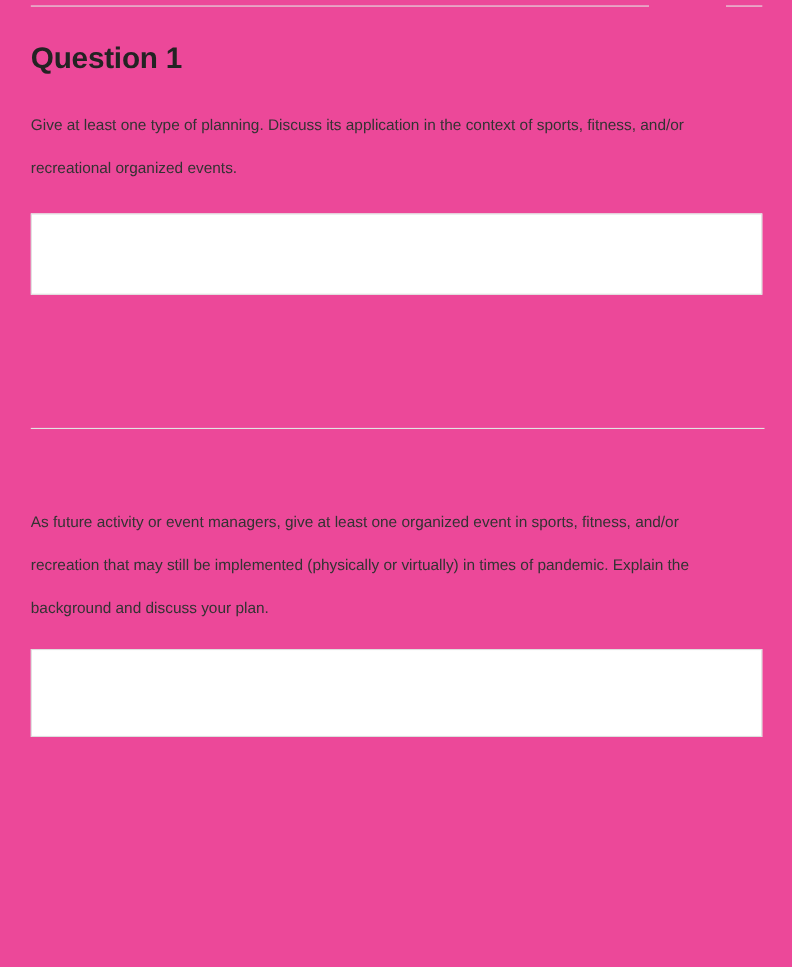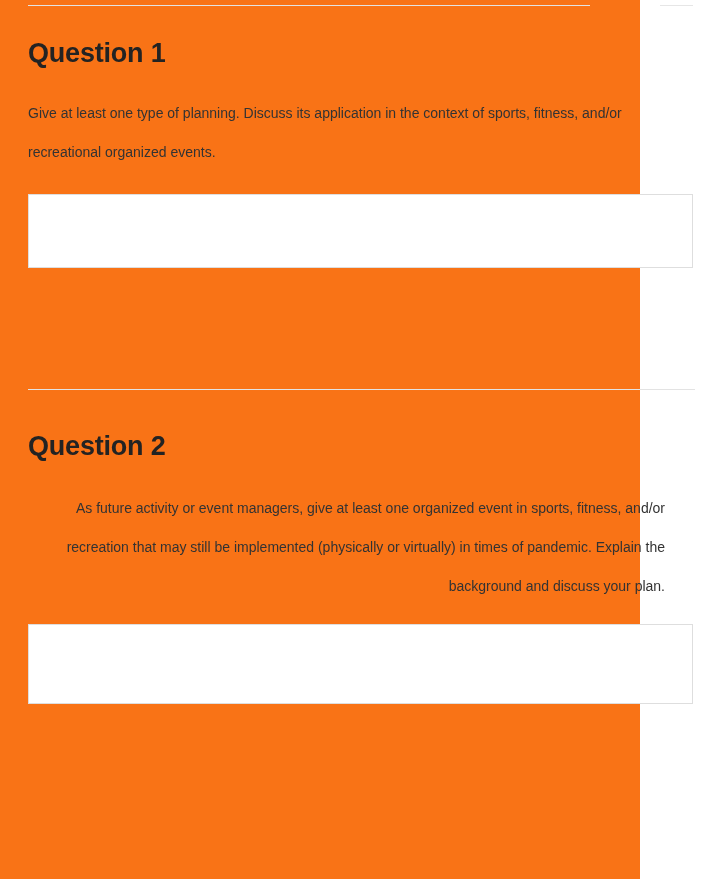--- a/index.html
+++ b/index.html
@@ -11,23 +11,23 @@
     width: 720px;
     height: 879px;
     font-family: "Liberation Sans", "DejaVu Sans", sans-serif;
     -webkit-font-smoothing: antialiased;
     overflow: hidden;
     position: relative;
   }
 
   .page {
     position: relative;
-    width: 640px;
+    width: 720px;
     height: 879px;
-    background: #f97316;
+    background: #ec4899;
     box-sizing: border-box;
   }
 
   
   .top-rule-wrap {
     position: absolute;
     top: 4px;
     left: 0;
     width: 720px;
     height: 10px;
@@ -73,21 +73,20 @@
     padding: 24px 28px 0 28px;
     font-size: 14px;
     line-height: 39px;
     font-weight: normal;
     color: #333333;
     max-width: 693px;
     box-sizing: border-box;
   }
   #block-2 .q-text {
     padding-top: 26px;
-    text-align: right;
   }
 
   .answer-field {
     display: block;
     box-sizing: border-box;
     margin: 22px 0 0 28px;
     width: 665px;
     height: 74px;
     background: #ffffff;
     border: 1px solid #dedede;
@@ -127,18 +126,17 @@
 
   <section class="q-block" id="block-1">
     <h2 class="q-title">Question 1</h2>
     <p class="q-text">Give at least one type of planning. Discuss its application in the context of sports, fitness, and/or recreational organized events.</p>
     <textarea class="answer-field" id="answer-1" placeholder="" style=""></textarea>
   </section>
 
   <hr class="section-rule" id="rule-between">
 
   <section class="q-block" id="block-2">
-    <h2 class="q-title">Question 2</h2>
     <p class="q-text">As future activity or event managers, give at least one organized event in sports, fitness, and/or recreation that may still be implemented (physically or virtually) in times of pandemic. Explain the background and discuss your plan.</p>
     <textarea class="answer-field" id="answer-2" placeholder="" style=""></textarea>
   </section>
 
 </div>
 
 </body></html>

